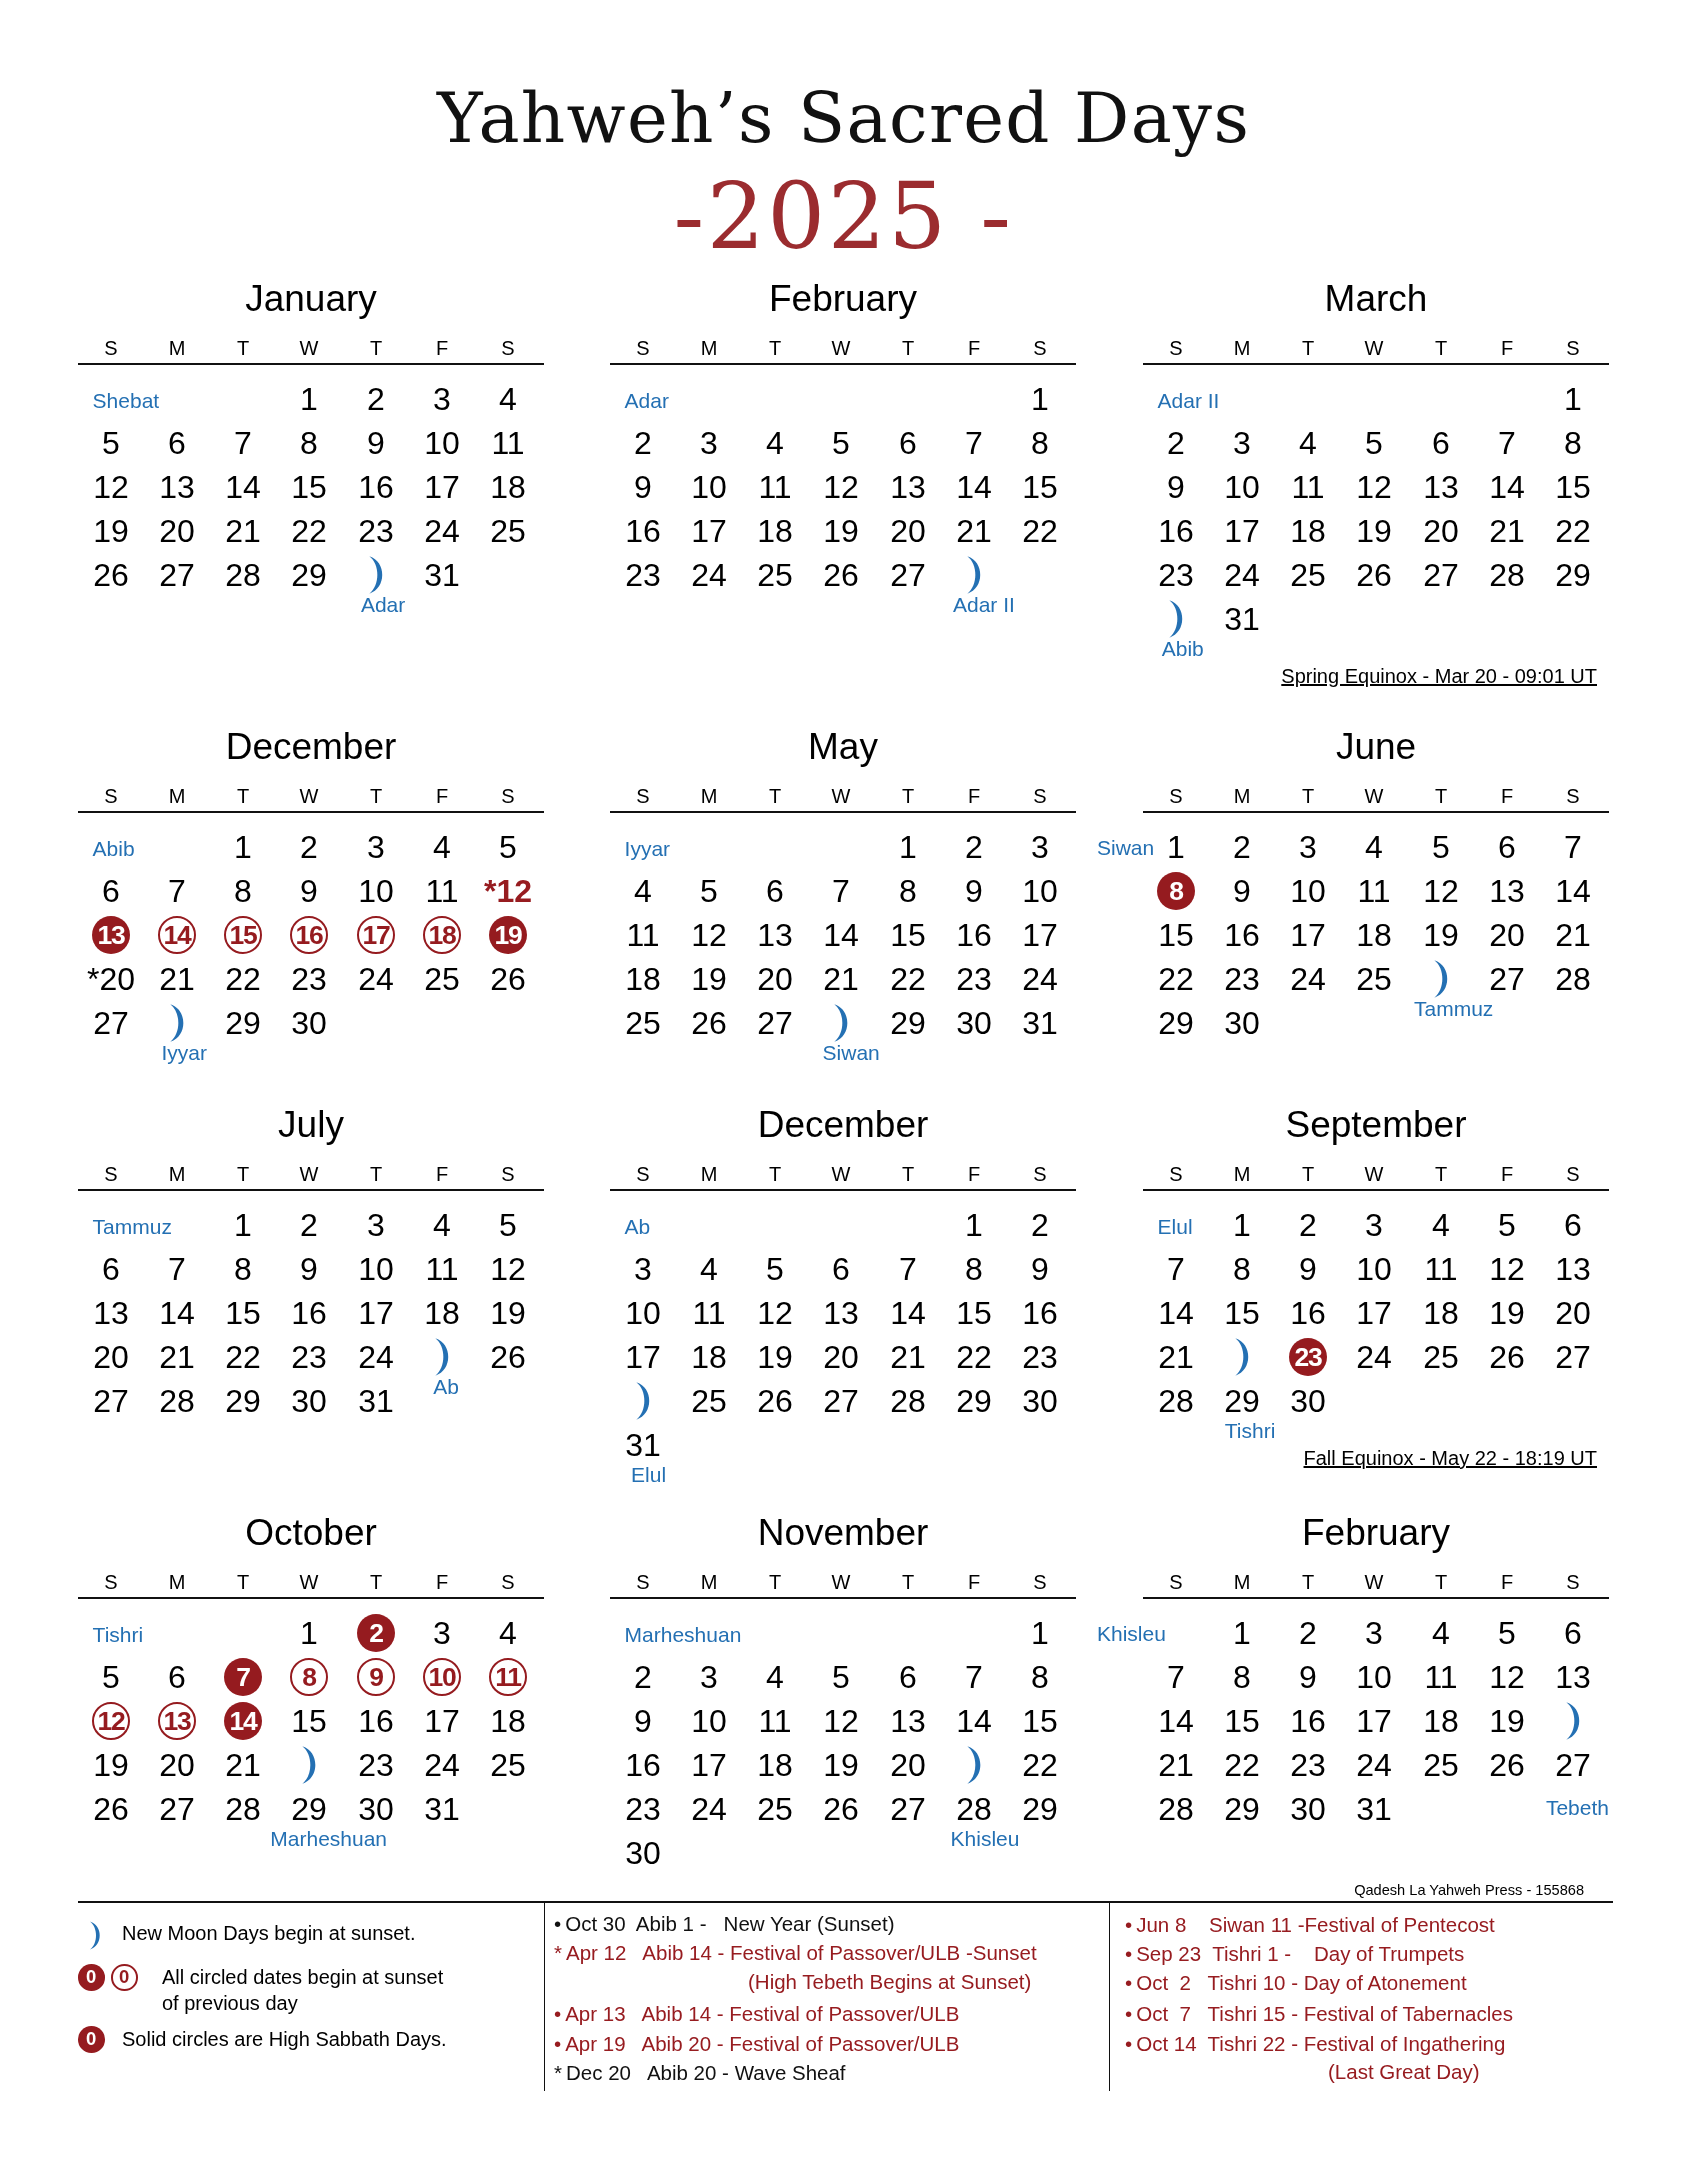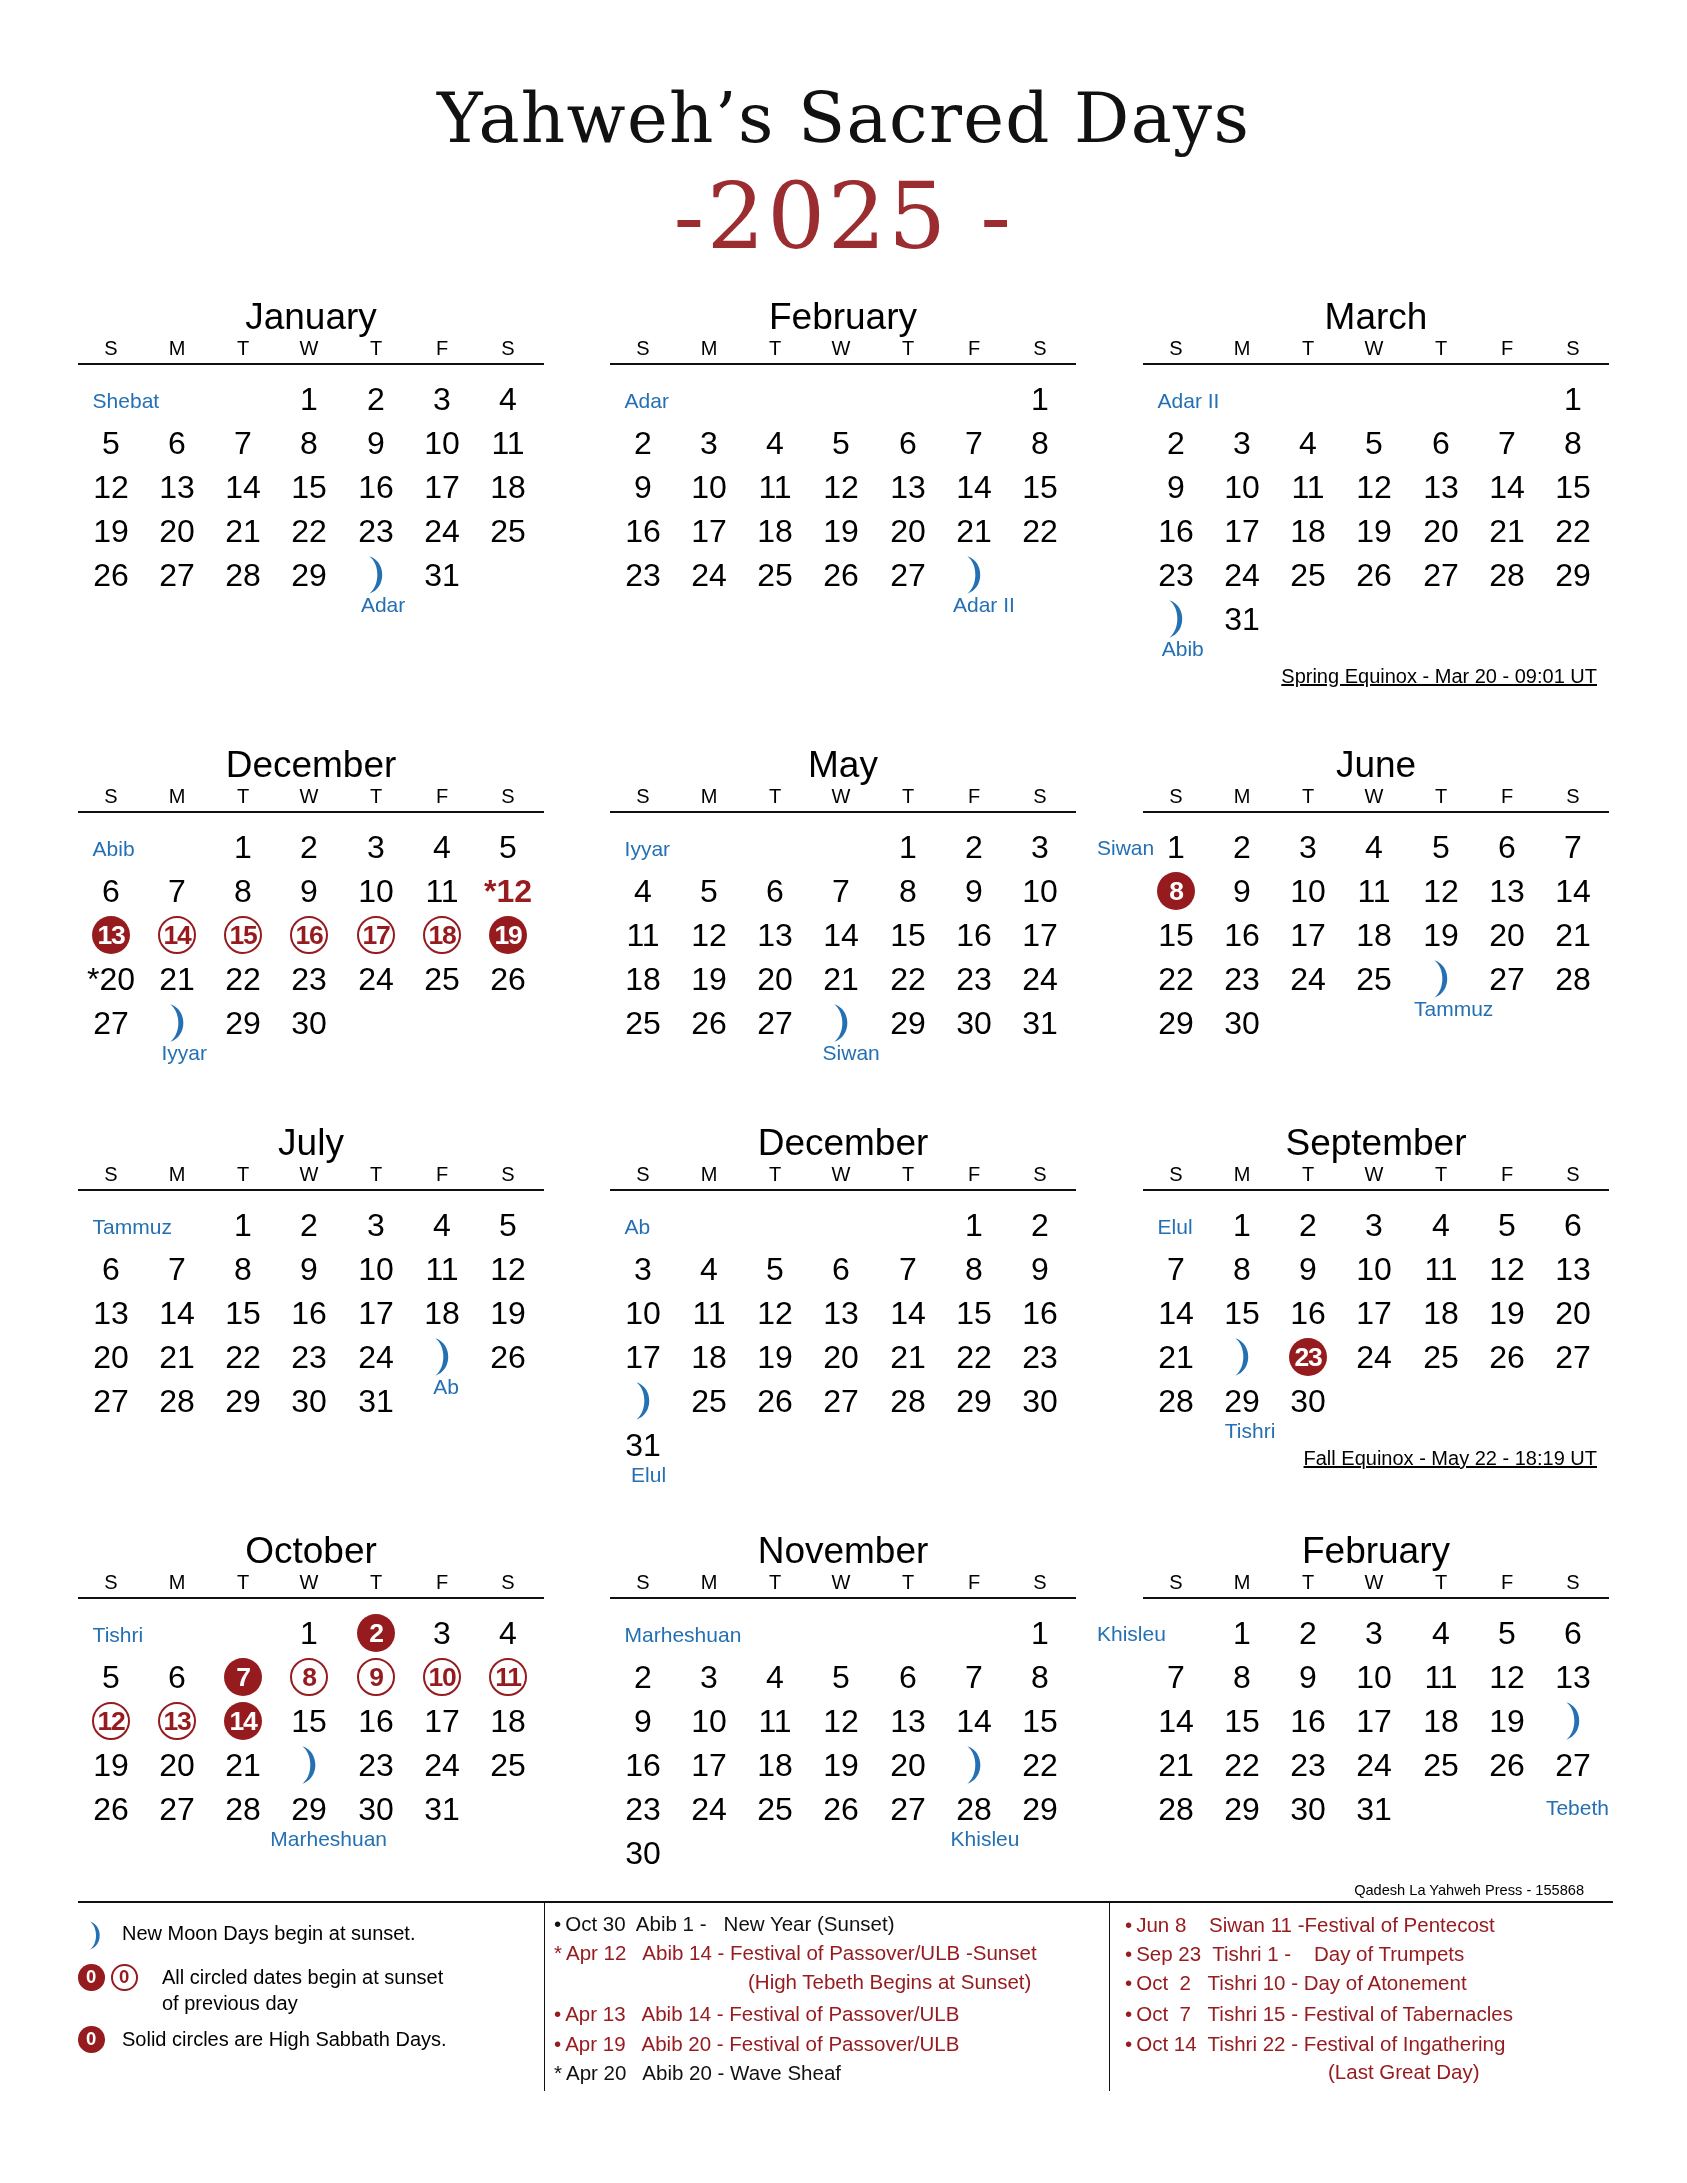--- a/index.html
+++ b/index.html
@@ -1,21 +1,21 @@
 <!DOCTYPE html>
 <html style="font-size:10.6px"><head>
 <meta charset="utf-8">
 <style>
   html, body { margin:0; padding:0; background:#ffffff; }
   body { width:1687px; height:2183px; position:relative; overflow:hidden; font-family:"Liberation Sans", sans-serif; color:#000; }
   .abs { position:absolute; }
   .title { left:0; width:1687px; top:78px; text-align:center; font-family:"DejaVu Serif", serif; font-size:69px; letter-spacing:1.3px; color:#111; }
   .year { left:0; width:1687px; top:164px; text-align:center; font-family:"DejaVu Serif", serif; font-size:91px; color:#9b2c2f; letter-spacing:2.6px; }
   .month { position:absolute; width:466px; }
-  .month-name { position:absolute; left:0; width:100%; text-align:center; font-size:37px; top:18px; line-height:42px; }
+  .month-name { position:absolute; left:0; width:100%; text-align:center; font-size:37px; top:0; line-height:42px; }
   .dow-row { position:absolute; left:0; top:58px; width:100%; height:24px; }
   .dow { position:absolute; width:66px; text-align:center; font-size:20px; line-height:24px; }
   .rule { position:absolute; left:0; top:85px; width:100%; height:2px; background:#111; }
   .cell { position:absolute; width:66px; height:40px; text-align:center; font-size:32px; line-height:40px; }
   .cell.red { color:#971c20; }
   .circ { position:absolute; width:38px; height:38px; border-radius:50%; left:14px; top:0.7px; box-sizing:border-box; }
   .circ.solid { background:#951b1f; }
   .circ.outline { border:2px solid #951b1f; }
   .circ-num { position:absolute; left:0; top:0; width:100%; text-align:center; font-family:"Liberation Sans", sans-serif; font-weight:bold; letter-spacing:-1.3px; font-size:26.5px; line-height:40px; }
   .circ-num.solid { color:#fff; }
@@ -711,21 +711,21 @@
   <div class="lg-circ solid" style="left:78px;top:2026px;">0</div>
   <div class="legend-text" style="left:122px;top:2026px;">Solid circles are High Sabbath Days.</div>
 </div>
 
 <div id="events1">
     <div class="ev black" style="left: 554px; top: 1911px;"><span style="margin-right: 4px;">•</span><span>Oct 30  Abib 1 -   New Year (Sunset)</span></div>
     <div class="ev red" style="left: 554px; top: 1940px;"><span style="margin-right: 4px;">*</span><span>Apr 12   Abib 14 - Festival of Passover/ULB -Sunset</span></div>
     <div class="ev red" style="left: 748px; top: 1969px;"><span>(High Tebeth Begins at Sunset)</span></div>
     <div class="ev red" style="left: 554px; top: 2001px;"><span style="margin-right: 4px;">•</span><span>Apr 13   Abib 14 - Festival of Passover/ULB</span></div>
     <div class="ev red" style="left: 554px; top: 2031px;"><span style="margin-right: 4px;">•</span><span>Apr 19   Abib 20 - Festival of Passover/ULB</span></div>
-    <div class="ev black" style="left: 554px; top: 2060px;"><span style="margin-right: 4px;">*</span><span>Apr 20   Abib 20 - Wave Sheaf</span></div>
+    <div class="ev black" style="left: 554px; top: 2060px;"><span style="margin-right: 4px;">*</span><span>Dec 20   Abib 20 - Wave Sheaf</span></div>
   </div>
 <div id="events2">
     <div class="ev red" style="left: 1125px; top: 1912px;"><span style="margin-right: 4px;">•</span><span>Jun 8    Siwan 11 -Festival of Pentecost</span></div>
     <div class="ev red" style="left: 1125px; top: 1941px;"><span style="margin-right: 4px;">•</span><span>Sep 23  Tishri 1 -    Day of Trumpets</span></div>
     <div class="ev red" style="left: 1125px; top: 1970px;"><span style="margin-right: 4px;">•</span><span>Oct  2   Tishri 10 - Day of Atonement</span></div>
     <div class="ev red" style="left: 1125px; top: 2001px;"><span style="margin-right: 4px;">•</span><span>Oct  7   Tishri 15 - Festival of Tabernacles</span></div>
     <div class="ev red" style="left: 1125px; top: 2031px;"><span style="margin-right: 4px;">•</span><span>Oct 14  Tishri 22 - Festival of Ingathering</span></div>
     <div class="ev red" style="left: 1328px; top: 2059px;"><span>(Last Great Day)</span></div>
   </div>
 

